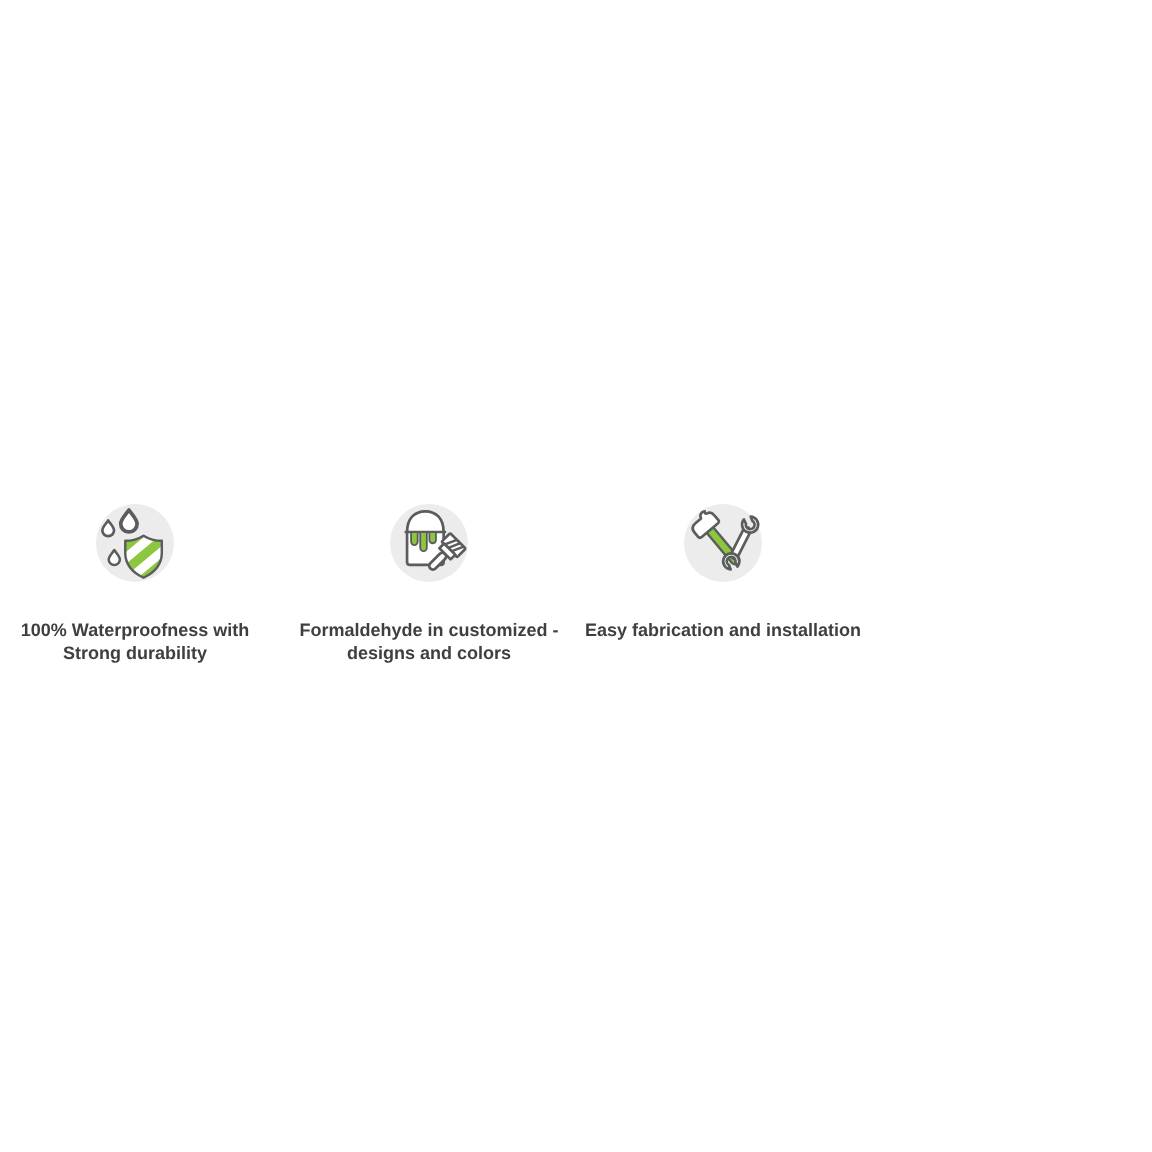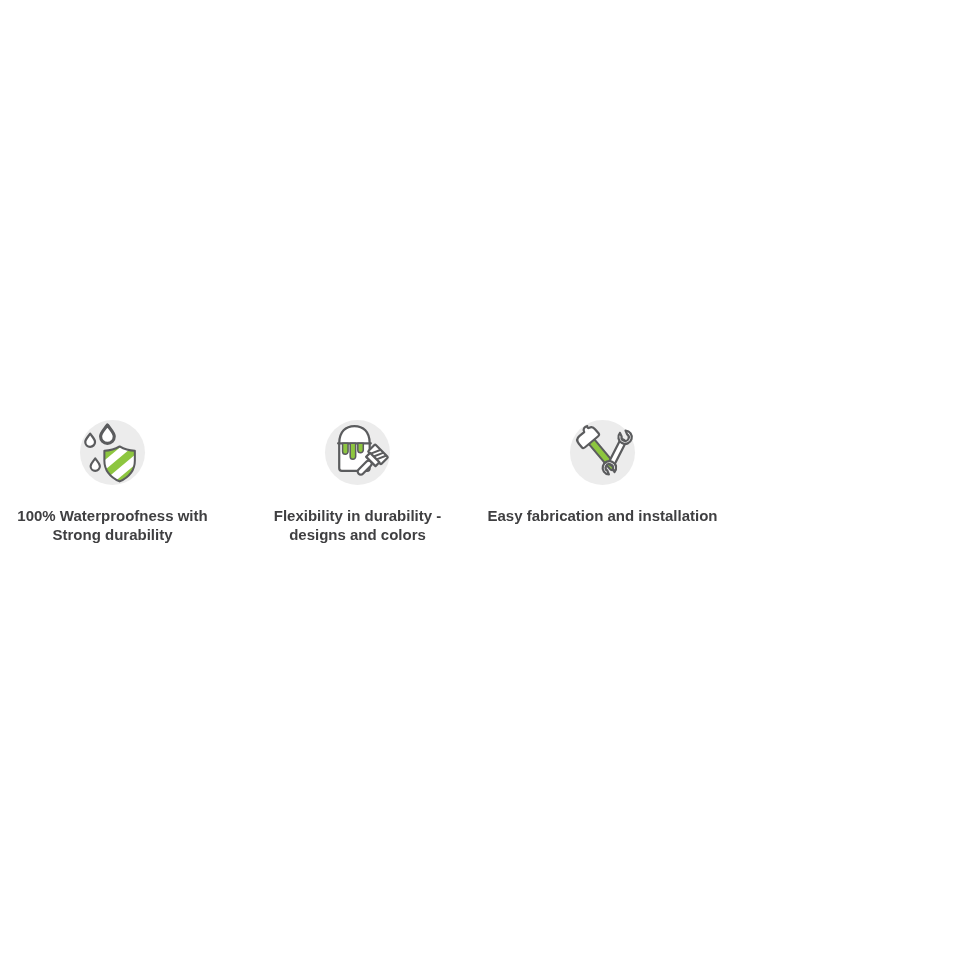--- a/index.html
+++ b/index.html
@@ -22,21 +22,21 @@
     display: flex;
     flex-direction: column;
     align-items: center;
   }
   .icon-circle {
     width: 65px;
     height: 65px;
     overflow: visible;
   }
   .caption {
-    margin-top: 21px;
+    margin-top: 31px;
     font-size: 15px;
     font-weight: bold;
     line-height: 19px;
     color: #3f3f41;
     text-align: center;
     white-space: pre;
   }
   svg .outline {
     fill: #ffffff;
     stroke: #5b5c5e;
@@ -95,21 +95,21 @@
       <path transform="translate(20,23)" fill="#8dc63f" stroke="#5b5c5e" stroke-width="1.5" stroke-linejoin="round" d="M-2.7,0 L-2.7,8 A2.7,2.7 0 0 0 2.7,8 L2.7,0 Z"></path>
       <path transform="translate(27.5,23)" fill="#8dc63f" stroke="#5b5c5e" stroke-width="1.5" stroke-linejoin="round" d="M-2.7,0 L-2.7,13 A2.7,2.7 0 0 0 2.7,13 L2.7,0 Z"></path>
       <path transform="translate(35,23)" fill="#8dc63f" stroke="#5b5c5e" stroke-width="1.5" stroke-linejoin="round" d="M-2.7,0 L-2.7,6.5 A2.7,2.7 0 0 0 2.7,6.5 L2.7,0 Z"></path>
       <g transform="translate(43,43) rotate(45)">
         <rect class="outline" stroke-width="2" x="-3" y="-3" width="6" height="17" rx="3"></rect>
         <rect class="outline" stroke-width="2" x="-9" y="-18" width="18" height="10" rx="1"></rect>
         <path class="stroke-only" stroke-width="1.3" d="M-5.5,-8.5 L-1.5,-17.5 M-1.5,-8.5 L2.5,-17.5 M2.5,-8.5 L6.5,-17.5"></path>
         <rect class="outline" stroke-width="2" x="-6.5" y="-8.5" width="13" height="5.5"></rect>
       </g>
     </svg>
-    <div class="caption">Flexibility in durability -
+    <div class="caption">Formaldehyde in customized -
 designs and colors</div>
   </div>
 
   <div class="feature">
     <svg class="icon-circle" viewBox="0 0 64 64">
       <circle cx="32" cy="32" r="32" fill="#ececec"></circle>
       <g transform="translate(21,21) rotate(-40)">
         <rect x="-3.5" y="-2" width="7" height="38" rx="3.5" fill="#8dc63f" stroke="#5b5c5e" stroke-width="2" stroke-linejoin="round"></rect>
         <path class="outline" stroke-width="2" d="M-11,-1.5 L-11,-6 C-11,-10 -8.5,-11.5 -5.5,-11.5 L0.5,-11.5 C1,-14.5 4,-15.5 6.5,-14 C5.5,-12.8 5.8,-11.8 7,-11.5 C9.5,-11 10.5,-9 10.5,-6.5 L10.5,-1.5 C10.5,0 9.5,0.5 8,0.5 L-8.5,0.5 C-10,0.5 -11,0 -11,-1.5 Z"></path>
       </g>

